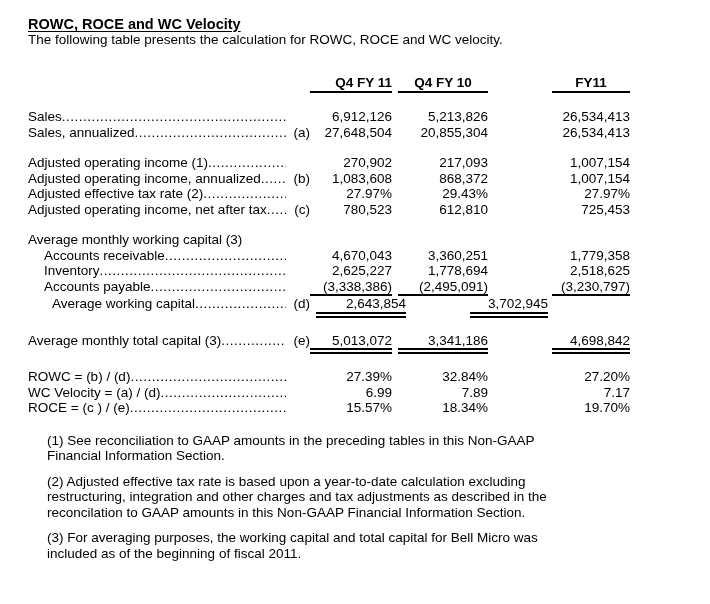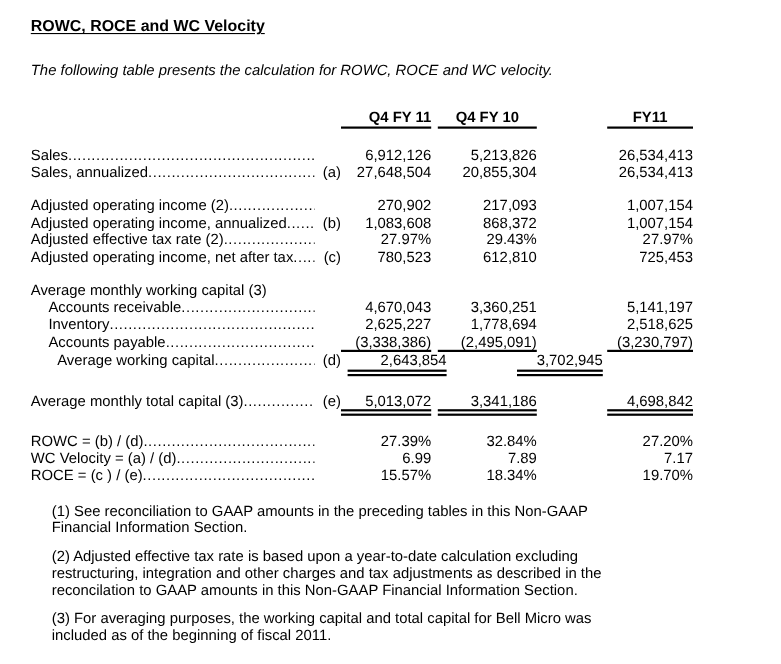--- a/index.html
+++ b/index.html
@@ -10,21 +10,21 @@
     font-size:13.5px;
     overflow:hidden;
   }
   .page{padding:16px 0 0 28px;width:660px;}
 
   .title{
     font-size:14.5px;font-weight:bold;
     text-decoration:underline;
     text-underline-offset:2px;
   }
-  .intro{margin-top:24px;font-style:italic;}
+  .intro{}
 
   
   .fin-table{margin-top:28px;width:602px;}
   .thead{display:flex;}
   .lbl-spacer{width:282px;}
   .colh{
     font-weight:bold;text-align:center;
     border-bottom:2px solid #000;
     padding-bottom:1px;line-height:15px;
   }
@@ -92,21 +92,21 @@
             <span class="dots"></span>
             <span class="marker">(a)</span>
           </div>
           <div class="val c1 filled">27,648,504</div>
           <div class="val c2 filled">20,855,304</div>
           <div class="gapcol"></div>
           <div class="val c3 filled">26,534,413</div>
         </div>
         <div class="trow gap">
           <div class="lbl ind-0">
-            <span class="txt">Adjusted operating income (2)</span>
+            <span class="txt">Adjusted operating income (1)</span>
             <span class="dots"></span>
             <span class="marker"></span>
           </div>
           <div class="val c1 filled">270,902</div>
           <div class="val c2 filled">217,093</div>
           <div class="gapcol"></div>
           <div class="val c3 filled">1,007,154</div>
         </div>
         <div class="trow">
           <div class="lbl ind-0">
@@ -153,21 +153,21 @@
         </div>
         <div class="trow">
           <div class="lbl ind-1">
             <span class="txt">Accounts receivable</span>
             <span class="dots"></span>
             <span class="marker"></span>
           </div>
           <div class="val c1 filled">4,670,043</div>
           <div class="val c2 filled">3,360,251</div>
           <div class="gapcol"></div>
-          <div class="val c3 filled">5,141,197</div>
+          <div class="val c3 filled">1,779,358</div>
         </div>
         <div class="trow">
           <div class="lbl ind-1">
             <span class="txt">Inventory</span>
             <span class="dots"></span>
             <span class="marker"></span>
           </div>
           <div class="val c1 filled">2,625,227</div>
           <div class="val c2 filled">1,778,694</div>
           <div class="gapcol"></div>

